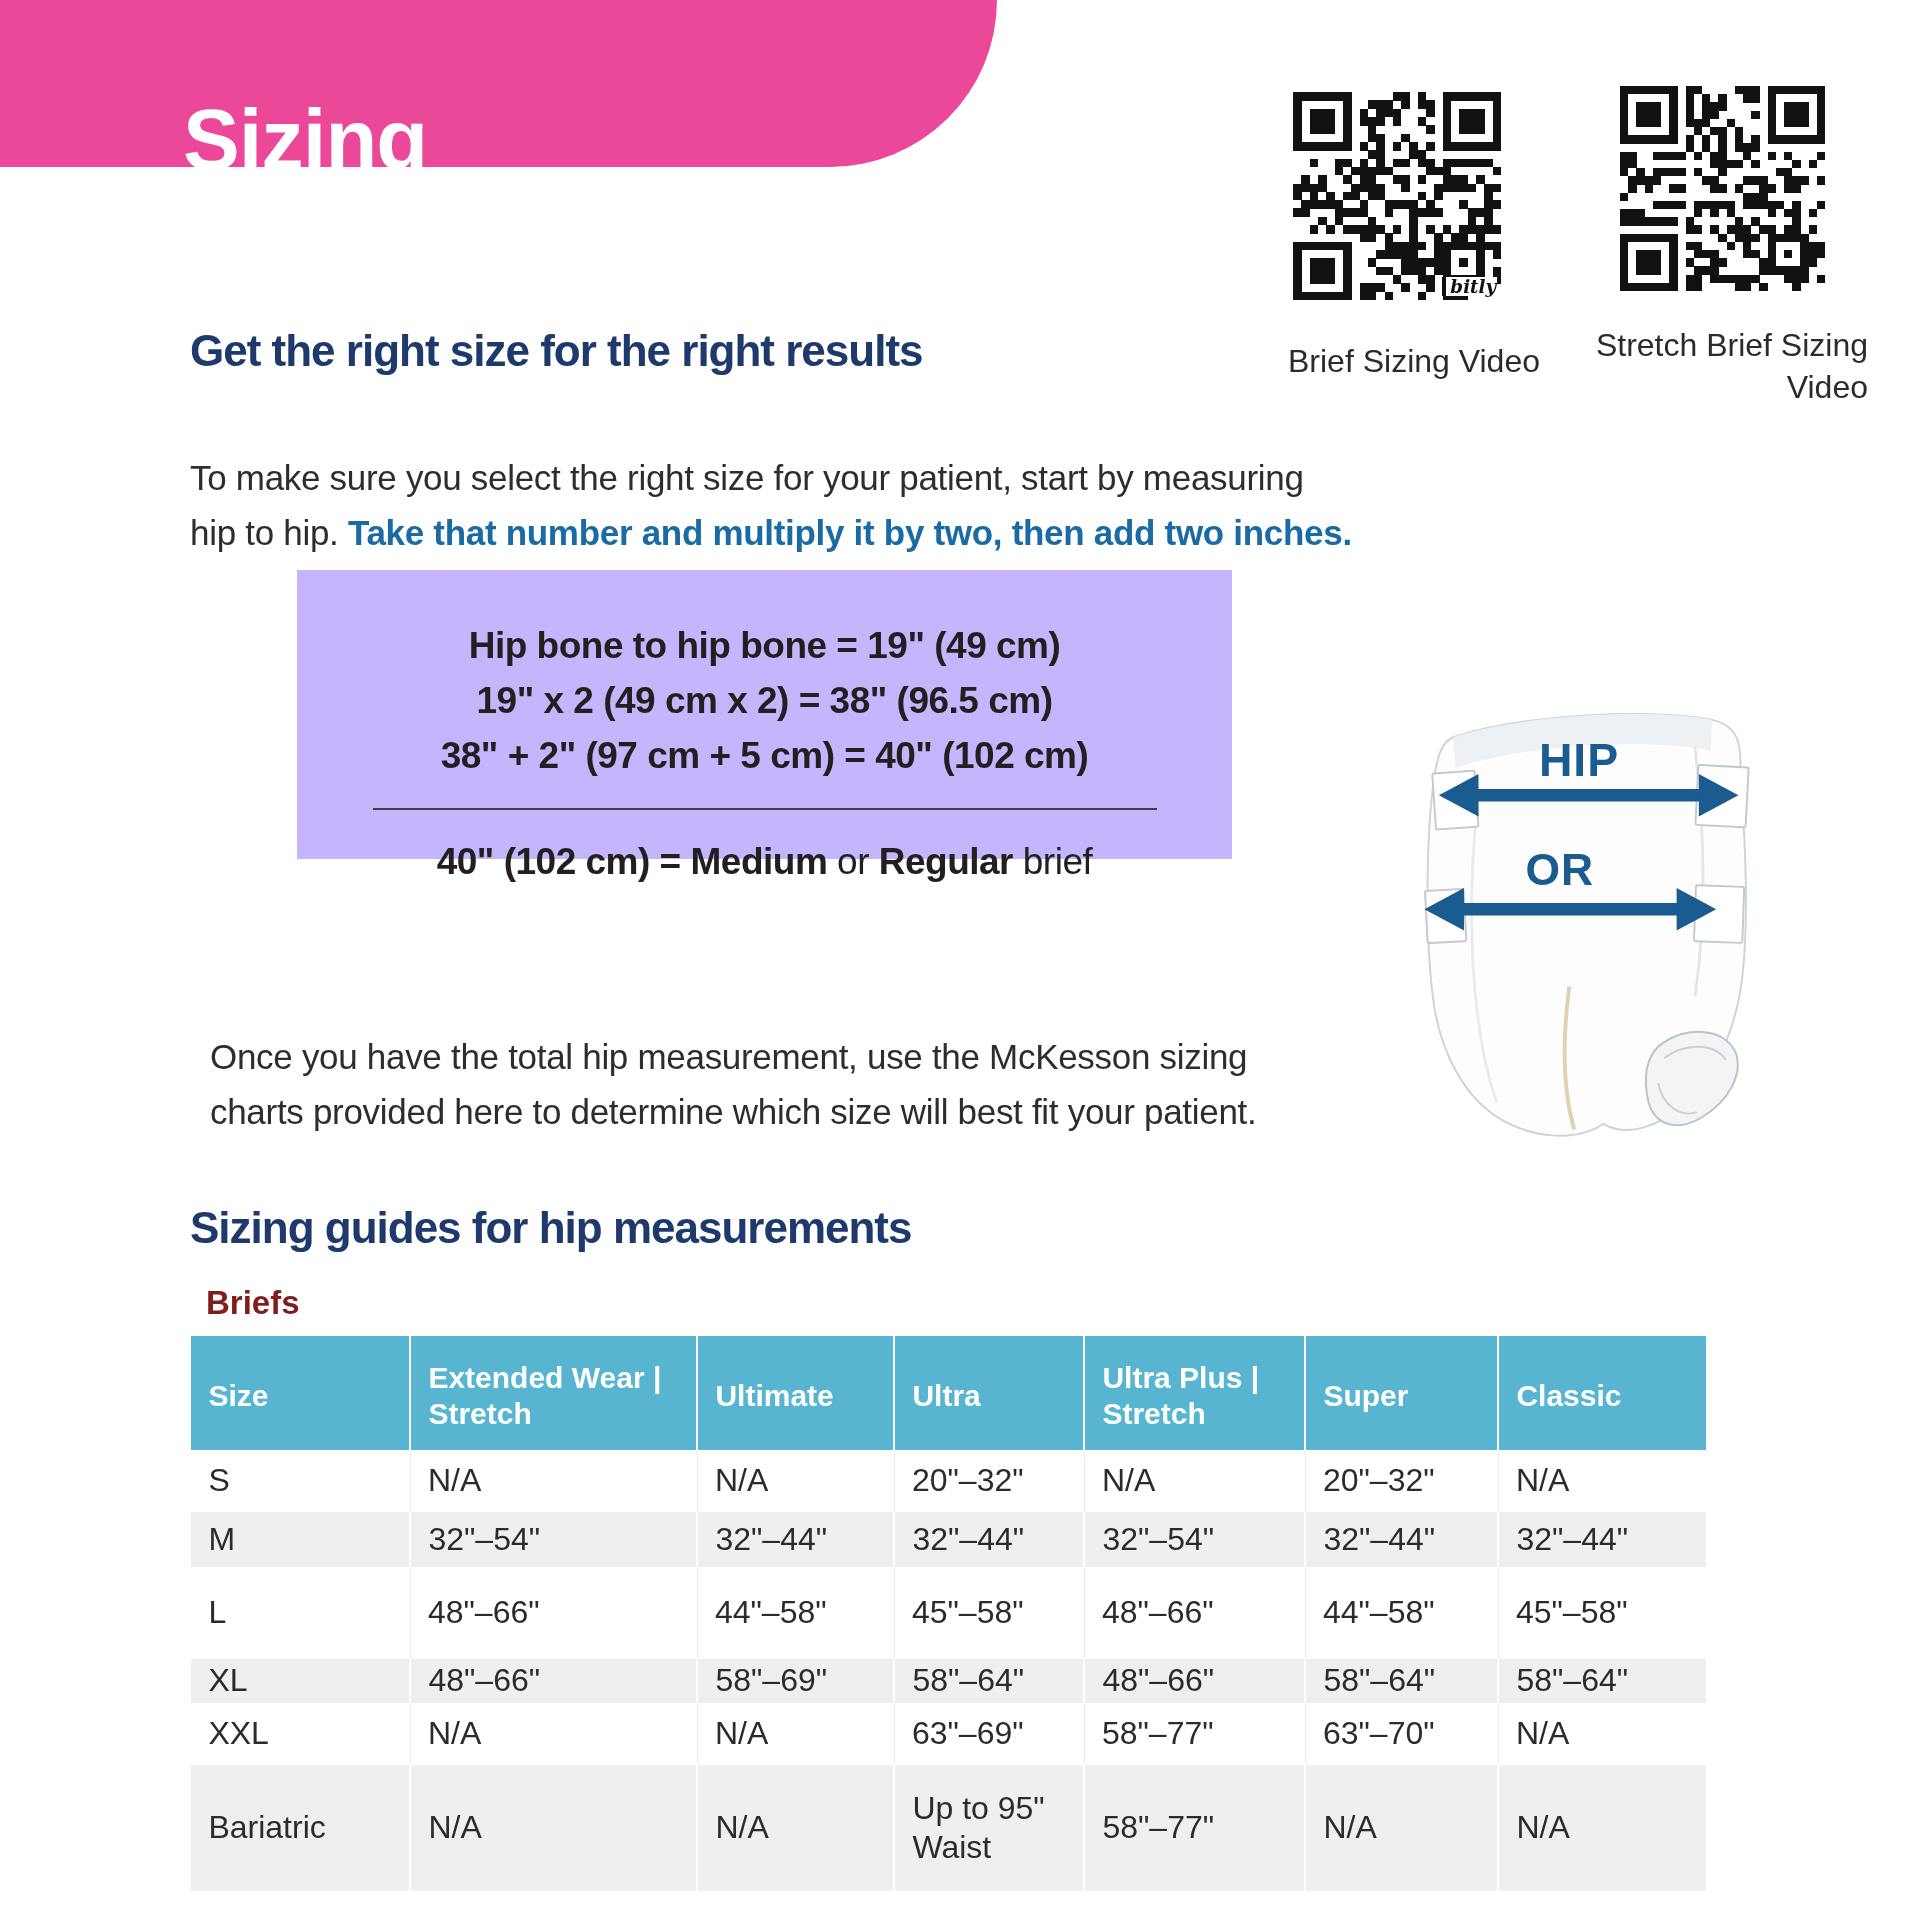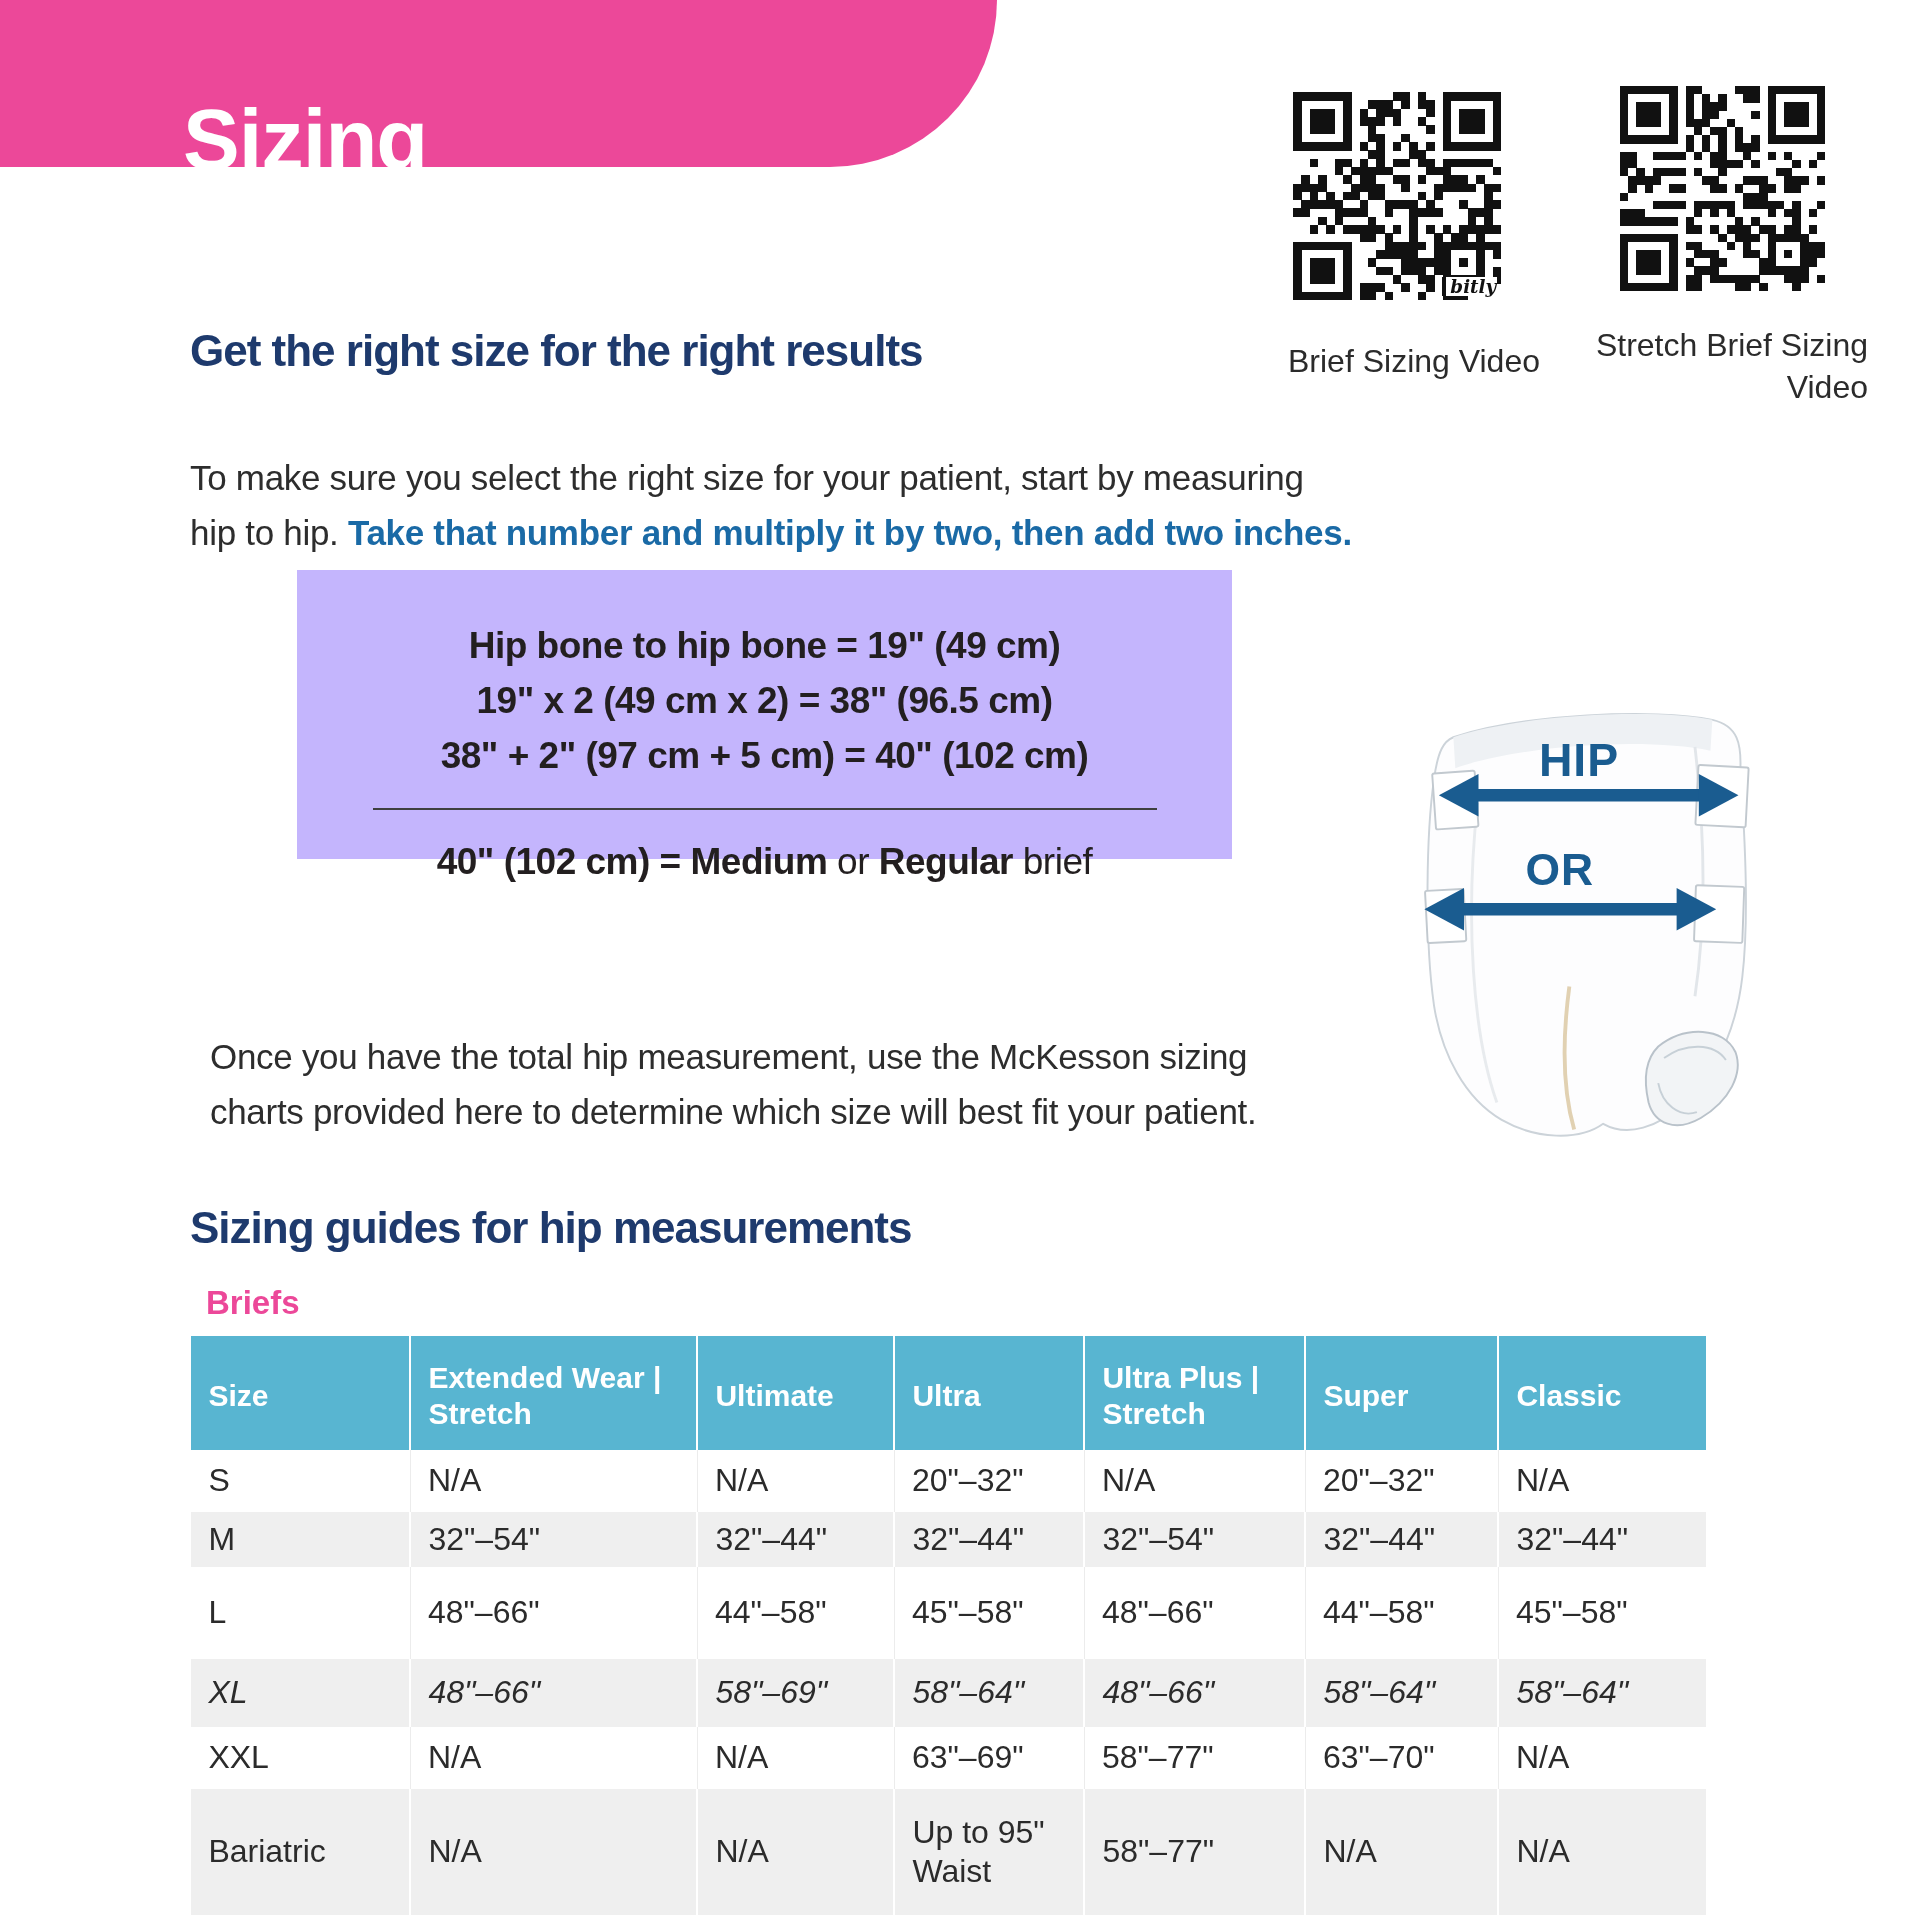--- a/index.html
+++ b/index.html
@@ -45,37 +45,37 @@
                 border-top:2.9px solid #3f3f3f;height:0;}
   .calc-result{margin-top:24px;font-size:37px;line-height:55px;letter-spacing:-0.5px;}
   .calc-result .pfx{font-weight:bold;}
   .calc-result .b{font-weight:bold;text-align:right;}
 
   
   .brief{position:absolute;left:1405px;top:687px;width:377px;height:488px;}
 
   
   .table-title{position:absolute;left:206px;top:1284px;font-size:33px;font-weight:bold;
-               color:#ec4899;}
+               color:#7f1d1d;}
   .tbl-wrap{position:absolute;left:191px;top:1336px;width:1515px;}
   table.sizes{border-collapse:collapse;table-layout:fixed;width:1515px;
               font-family:"Liberation Sans",sans-serif;}
   table.sizes th{background:#58B5D1;color:#ffffff;font-size:30px;font-weight:bold;
                  text-align:left;vertical-align:middle;height:108px;
                  padding:5.8px 9.7px 0 17.4px;white-space:pre-line;line-height:36px;}
   table.sizes th + th{border-left:2.9px solid #ffffff;}
   table.sizes td{font-size:32px;color:#2b2b2b;vertical-align:middle;
                  padding:0 9.7px 0 17.4px;white-space:pre-line;line-height:39px;}
   tr.row-white td + td{border-left:1.9px solid #ececec;}
   tr.row-gray td{background:#efefef;}
   tr.row-gray td + td{border-left:2.9px solid #ffffff;}
   tbody tr:nth-child(1) td{height:62px;}
   tbody tr:nth-child(2) td{height:55px;}
   tbody tr:nth-child(3) td{height:92px;}
-  tbody tr:nth-child(4) td{height:68px;font-style:italic;}
+  tbody tr:nth-child(4) td{height:44px;}
   tbody tr:nth-child(5) td{height:62px;}
   tbody tr:nth-child(6) td{height:126px;}
   col.c1{width:219px;} col.c2{width:287px;} col.c3{width:197px;} col.c4{width:190px;}
   col.c5{width:221px;} col.c6{width:193px;} col.c7{width:208px;}
 </style>
 </head>
 <body>
 
 <div id="page">
 

